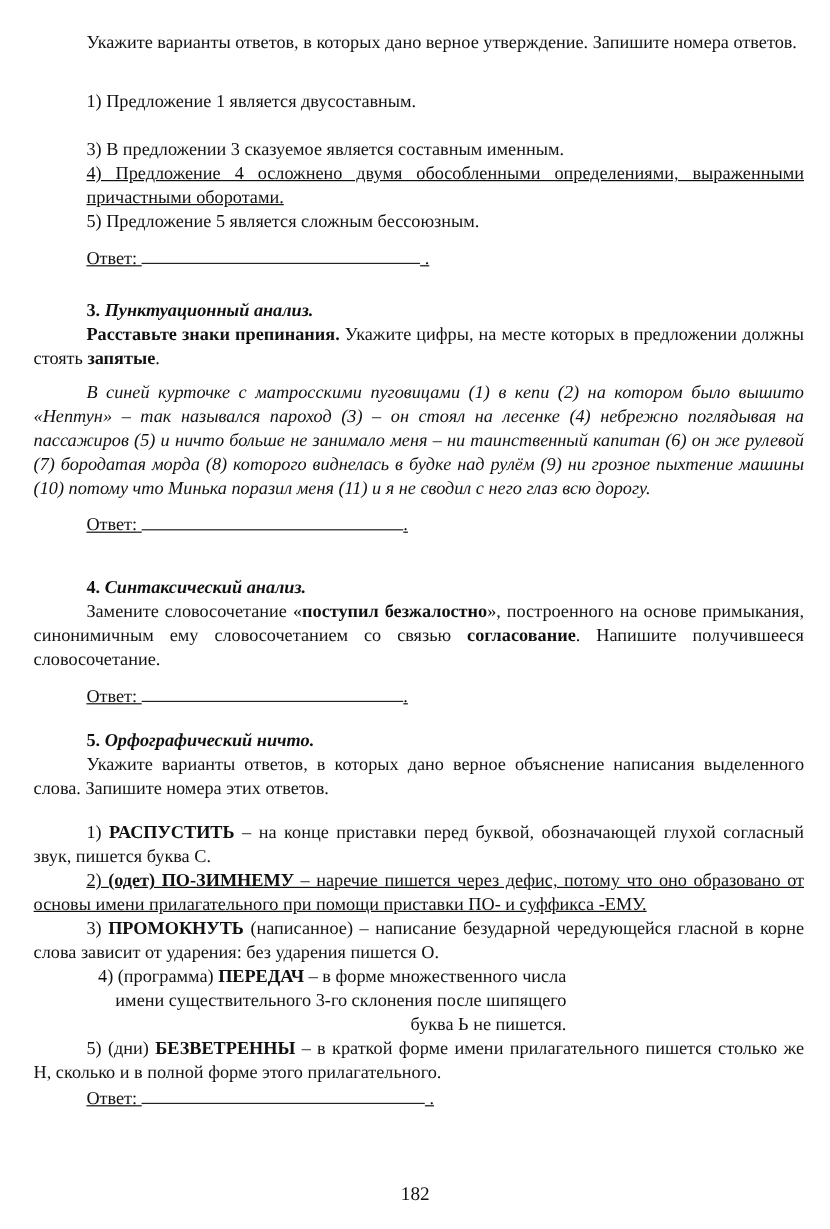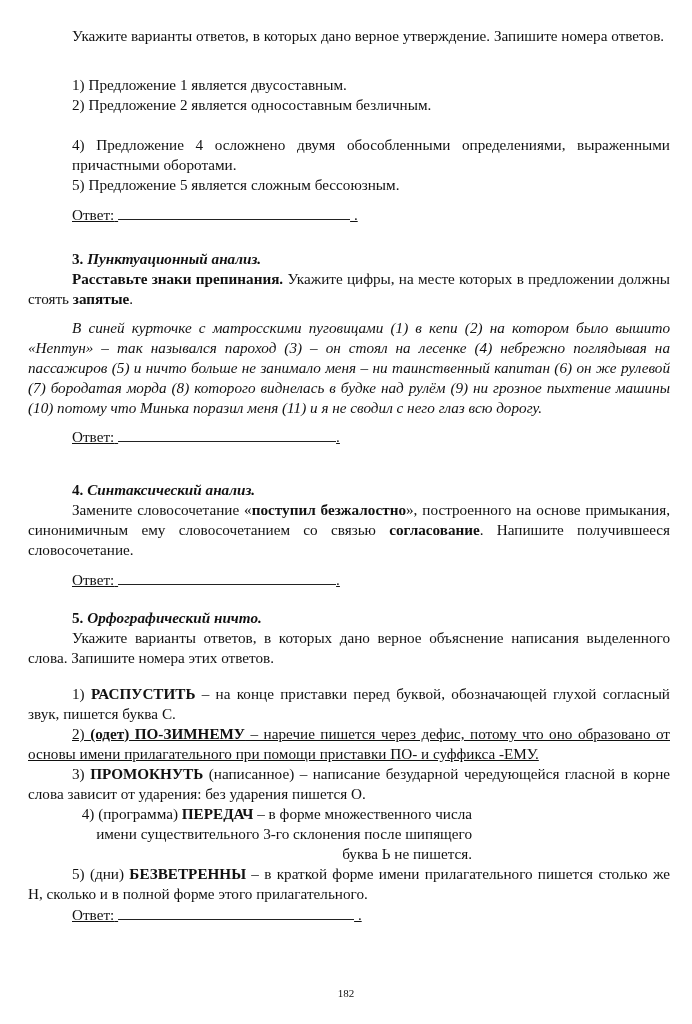--- a/index.html
+++ b/index.html
@@ -8,32 +8,32 @@
       font-family: "Liberation Serif", serif; color: #111; font-size: 15.2px;
     }
     .page { position: absolute; left: 0; top: 0; width: 692px; height: 1024px; border-radius: 27px; }
     .blk { position: absolute; left: 28px; width: 642px; line-height: 20px; text-align: justify; }
     .ind { text-indent: 44px; }
     .in { position: absolute; left: 72px; width: 598px; line-height: 20px; text-align: justify; }
     .b { font-weight: bold; }
     .it { font-style: italic; }
     .answer { position: absolute; left: 72px; line-height: 20px; white-space: nowrap; text-decoration: underline; }
     .line { display: inline-block; border-bottom: 1px solid #222; height: 14px; vertical-align: baseline; }
-    .pagenum { position: absolute; left: 0; width: 692px; top: 987px; text-align: center; font-size: 11px; }
+    .pagenum { position: absolute; left: 0; width: 692px; top: 987px; text-align: center; font-size: 16px; }
     p { margin: 0; }
   </style>
 </head>
 <body>
 
 <div class="page">
 
   <p class="blk ind" style="top:26px;">Укажите варианты ответов, в которых дано верное утверждение. Запишите номера ответов.</p>
   <p class="in" style="top:75px;">1) Предложение 1 является двусоставным.</p>
-  <p class="in" style="top:95px;">2) Предложение 2 является односоставным безличным.</p>
-  <p class="in" style="top:135px;">4) Предложение 4 осложнено двумя обособленными определениями, выраженными причастными оборотами.</p>
+  <p class="in" style="top:115px;">3) В предложении 3 сказуемое является составным именным.</p>
+  <p class="in" style="top:135px;text-decoration:underline;">4) Предложение 4 осложнено двумя обособленными определениями, выраженными причастными оборотами.</p>
   <p class="in" style="top:175px;">5) Предложение 5 является сложным бессоюзным.</p>
   <div class="answer" style="top:205px;">
     <span>Ответ:</span>
     <span class="line" style="width:232px;"></span><span> .</span>
   </div>
 
   <p class="in" style="top:249px;">
     <span class="b">3.</span>
     <span class="b it">Пунктуационный анализ.</span>
   </p>

